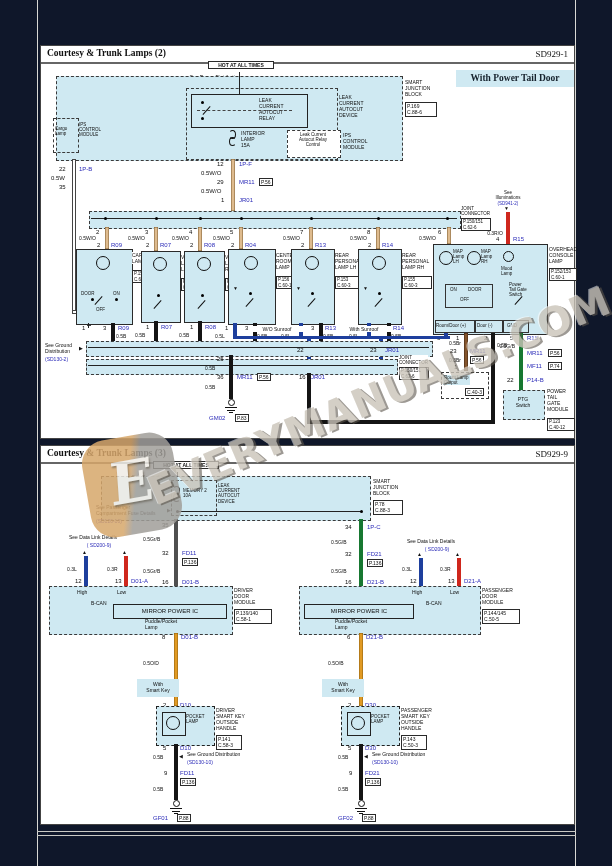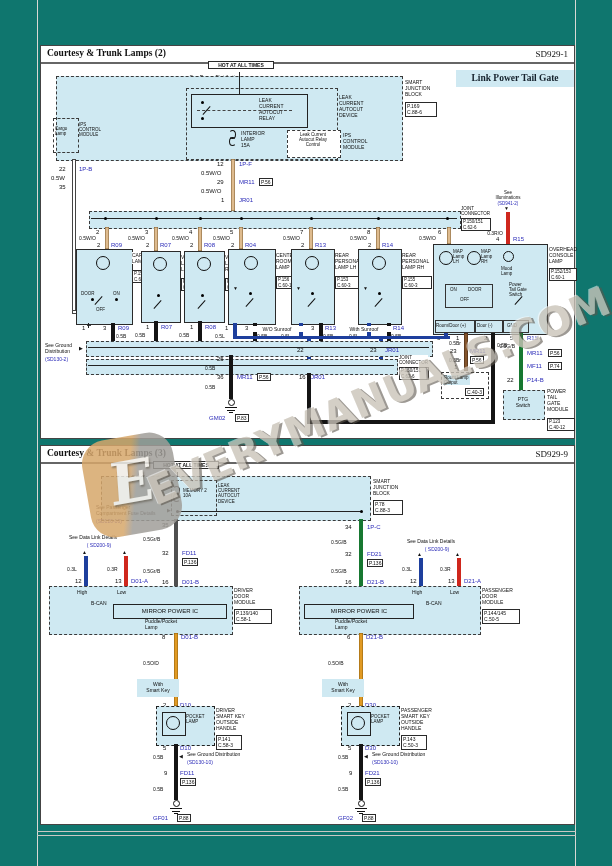--- a/index.html
+++ b/index.html
@@ -1,16 +1,16 @@
 <!DOCTYPE html>
 <html><head>
 <meta charset="utf-8">
 <style>
   html,body{margin:0;padding:0;background:#fff}
-  .page{position:relative;width:612px;height:866px;background:#0f766e;overflow:hidden;
+  .page{position:relative;width:612px;height:866px;background:#0f172a;overflow:hidden;
         font-family:"Liberation Sans",sans-serif;color:#101010}
   .a{position:absolute}
   .t{font-size:6px;line-height:1.18;white-space:pre-line;color:#101010}
   .t5{font-size:5px;line-height:1.2}
   .t4{font-size:4.5px;line-height:1.15}
   .bl{color:#2b2bb8}
   .c{text-align:center}
   .r{text-align:right}
   .bx{border:1px solid #2a2a2a;background:#fff;padding:0 1px;font-size:5px;line-height:1.25;white-space:pre-line}
   .bb{background:#cfe9f2;border:1px solid #2a2a2a}
@@ -101,21 +101,21 @@
 Autocut Relay
 Control</div>
     <div class="a t t5" style="left:302px;top:86px">IPS
 CONTROL
 MODULE</div>
     <div class="a t t5" style="left:364px;top:33px">SMART
 JUNCTION
 BLOCK</div>
     <div class="a bx" style="left:364px;top:56px;width:28px">P.169
 C.88-6</div>
-    <div class="a bluefill vartitle" style="left:415px;top:24px;width:118px;height:14px;padding-top:3px">Link Power Tail Gate</div>
+    <div class="a bluefill vartitle" style="left:415px;top:24px;width:118px;height:14px;padding-top:3px">With Power Tail Door</div>
 
     <div class="a dash" style="left:12px;top:72px;width:24px;height:33px"></div>
     <div class="a t t4" style="left:14px;top:80px">Cargo
 Lamp</div>
     <div class="a t t4" style="left:38px;top:76px">IPS
 CONTROL
 MODULE</div>
 
     <div class="a wv cW" style="left:31px;top:113px;height:155px"></div>
     <div class="a wh cW" style="left:31px;top:264px;width:19px"></div>

